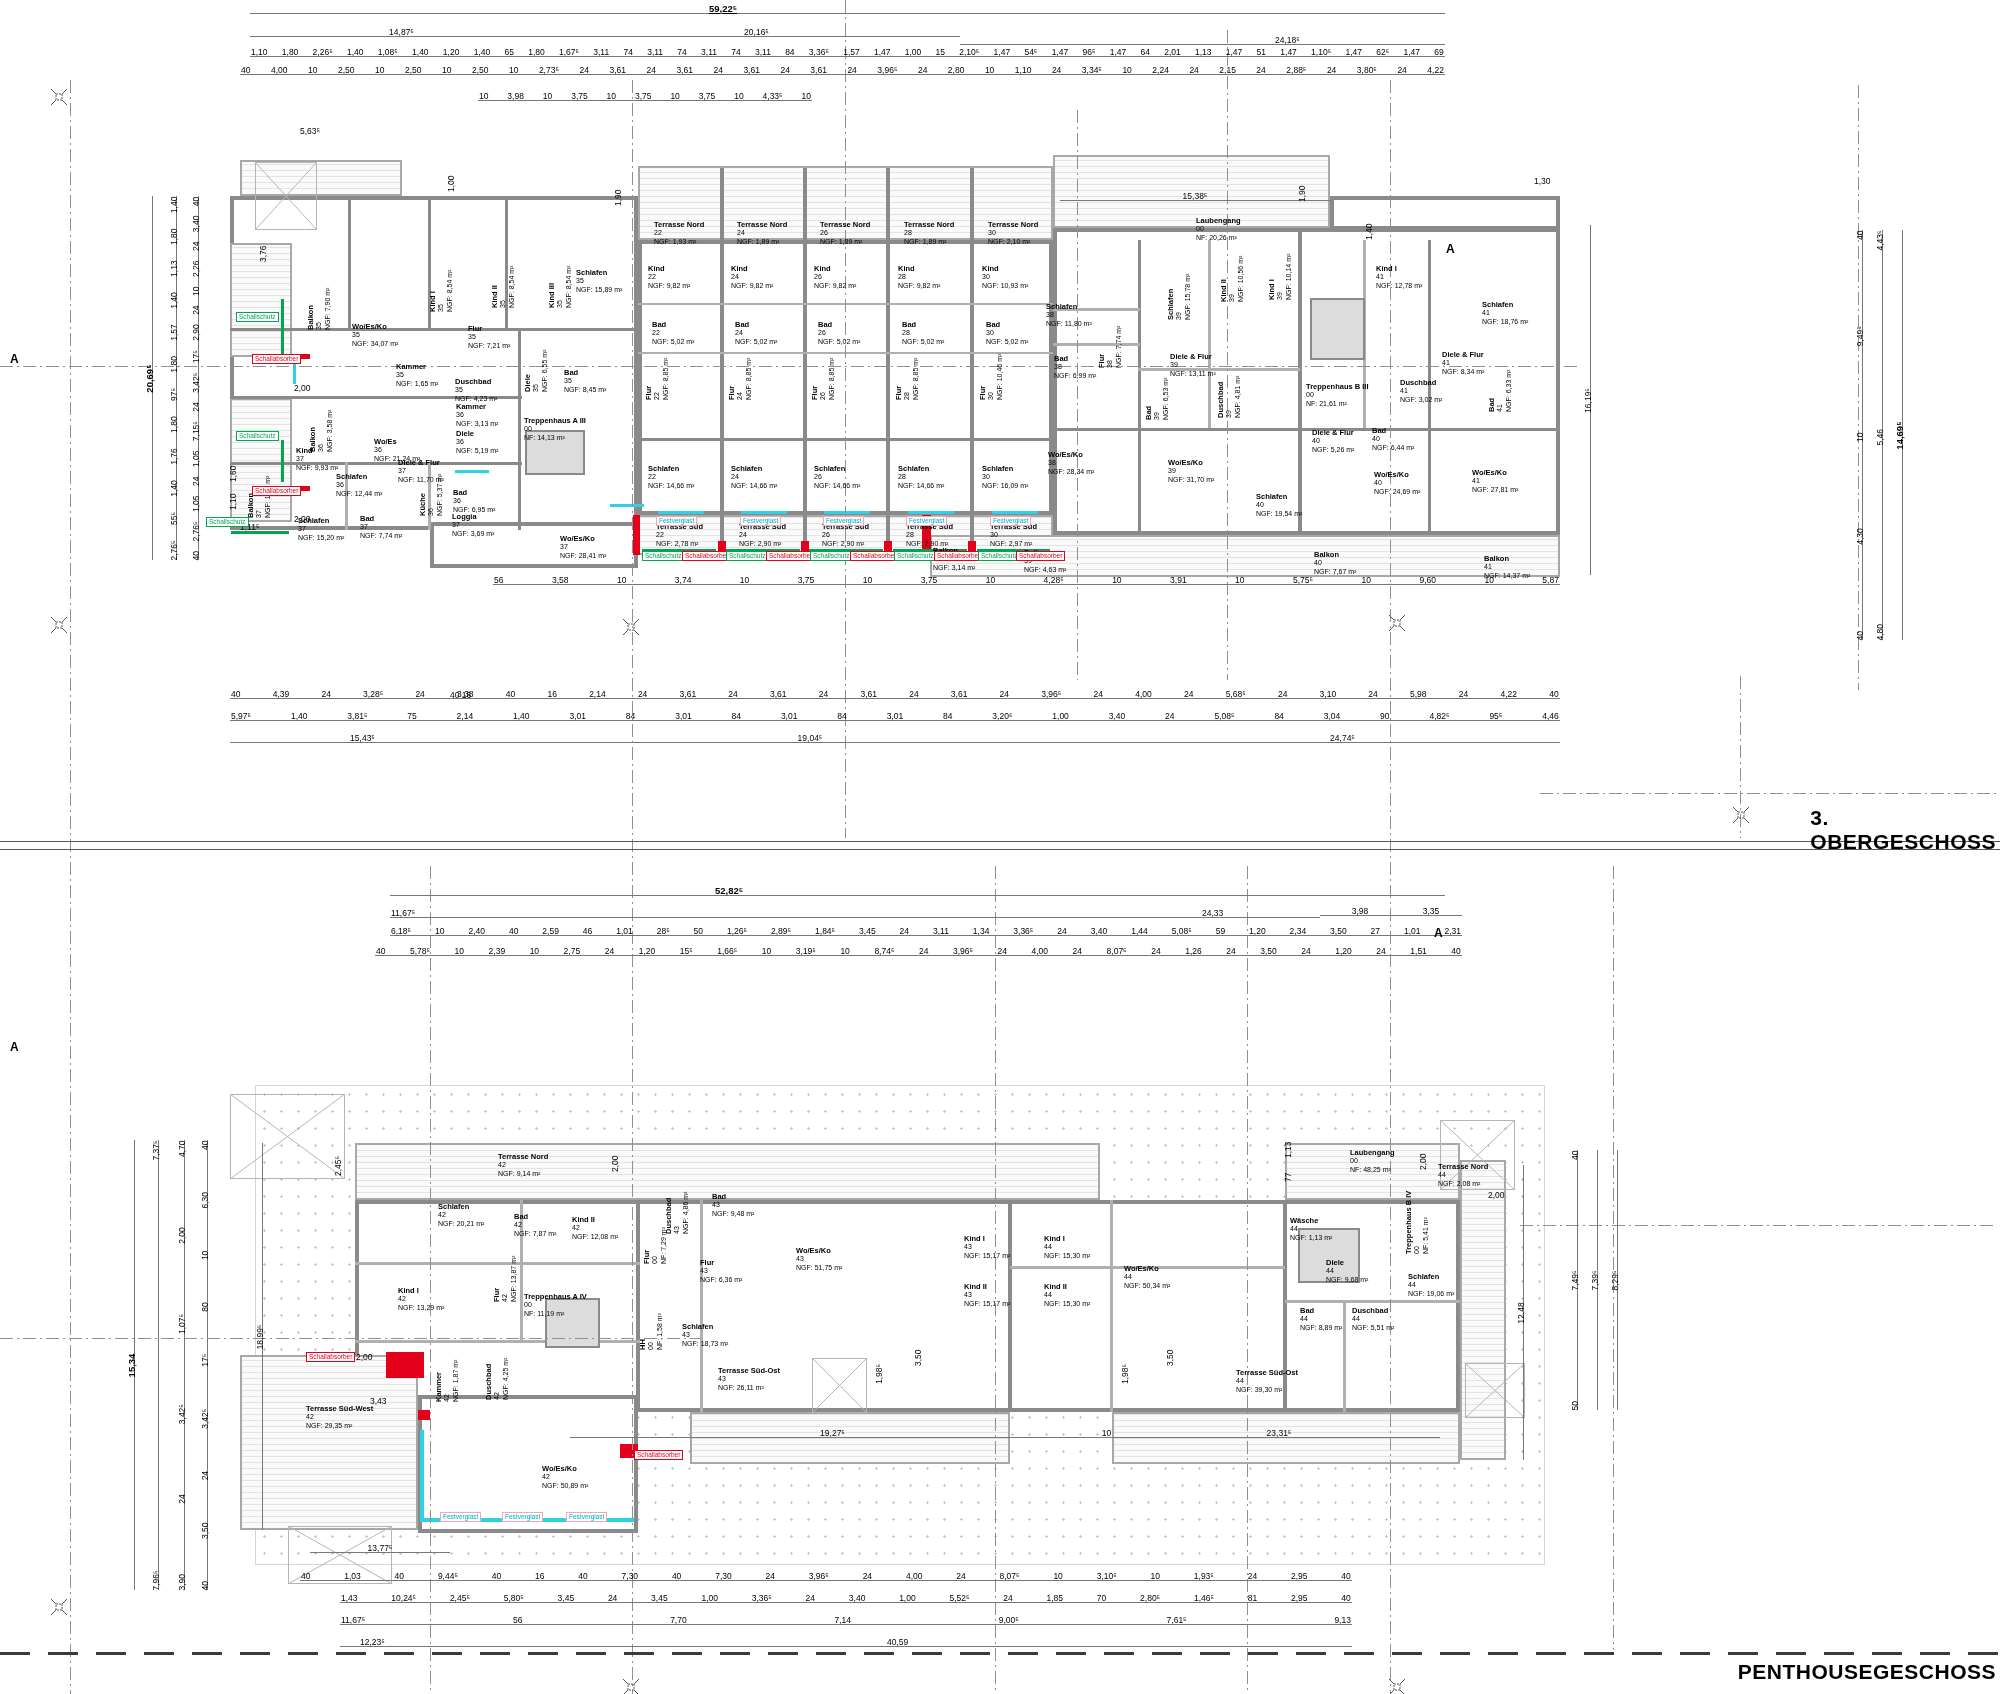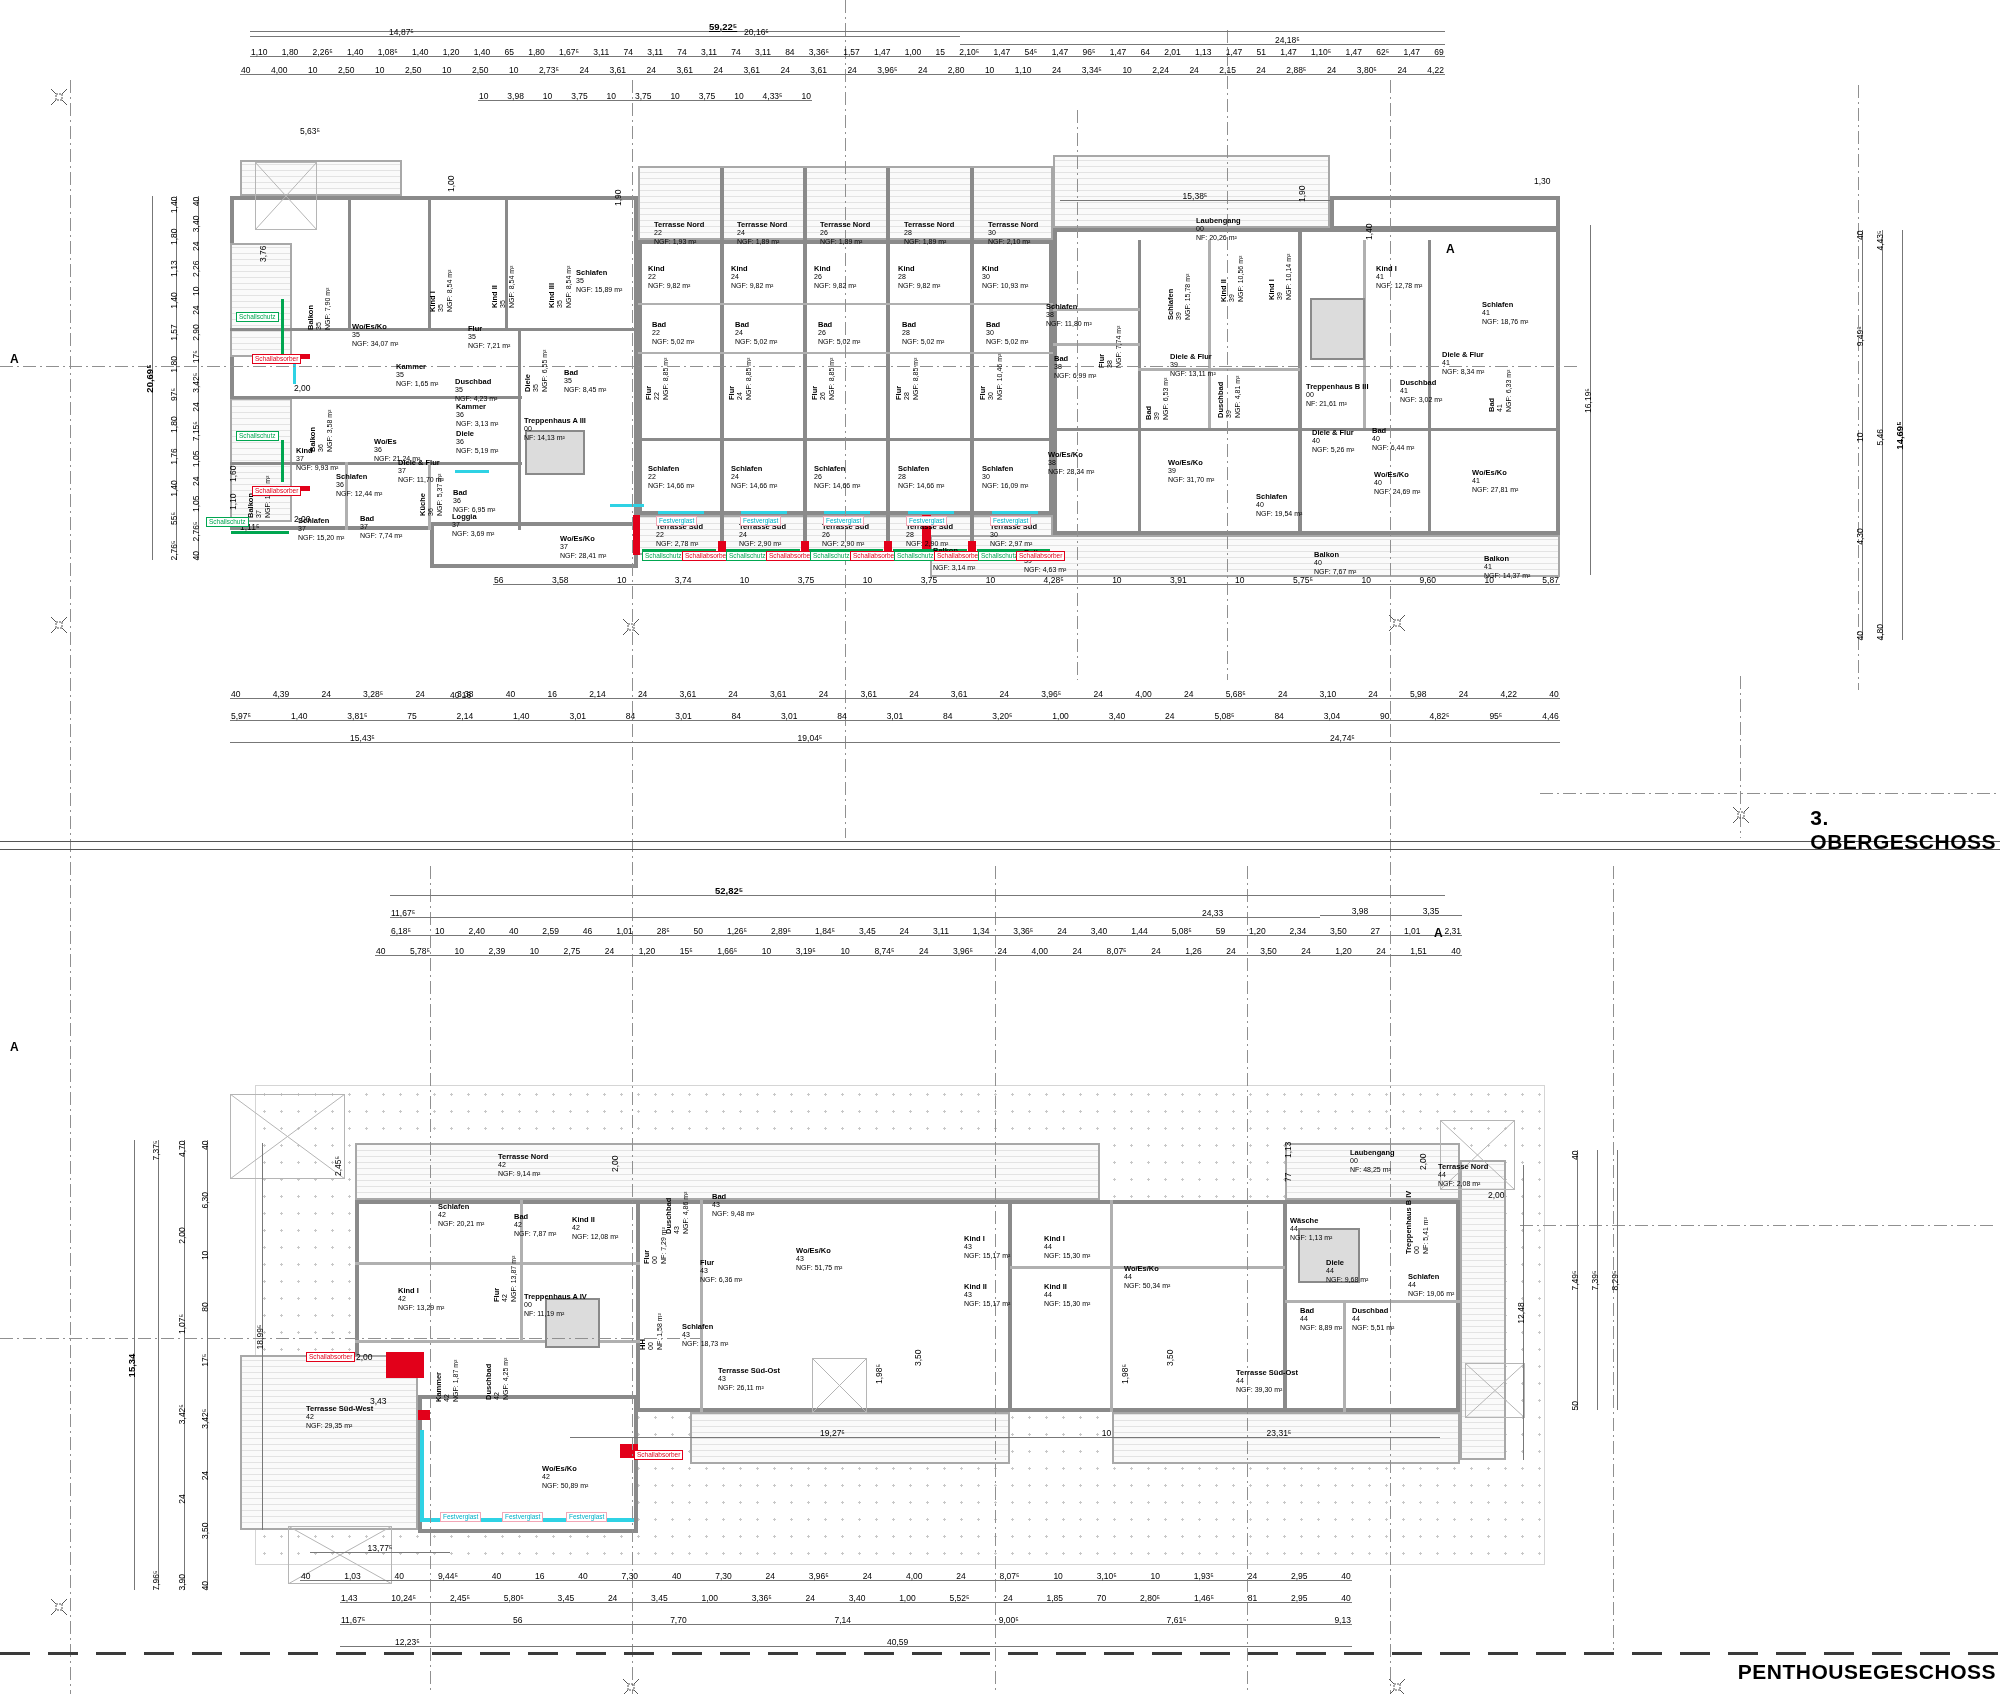--- a/index.html
+++ b/index.html
@@ -601,21 +601,21 @@
     <div class="tag sa" style="left: 850px; top: 551px;">Schallabsorber</div>
     <div class="tag ss" style="left: 894px; top: 551px;">Schallschutz</div>
     <div class="tag sa" style="left: 934px; top: 551px;">Schallabsorber</div>
     <div class="tag ss" style="left: 978px; top: 551px;">Schallschutz</div>
     <div class="tag sa" style="left: 1016px; top: 551px;">Schallabsorber</div>
     <div class="tag fv" style="left: 656px; top: 516px;">Festverglast</div>
     <div class="tag fv" style="left: 740px; top: 516px;">Festverglast</div>
     <div class="tag fv" style="left: 823px; top: 516px;">Festverglast</div>
     <div class="tag fv" style="left: 906px; top: 516px;">Festverglast</div>
     <div class="tag fv" style="left: 990px; top: 516px;">Festverglast</div>
-    <div class="chain b" style="left: 250px; top: 20px; width: 1195px; justify-content: flex-start; text-decoration: underline;">
+    <div class="chain b" style="left: 250px; top: 2px; width: 1195px; justify-content: flex-start; text-decoration: underline;">
       <span style="margin-left: 458px;">59,22⁵</span>
     </div>
     <div class="chain" style="left: 250px; top: 25px; width: 303px; justify-content: center;">
       <span>14,87⁵</span>
     </div>
     <div class="chain" style="left: 553px; top: 25px; width: 407px; justify-content: center;">
       <span>20,16⁵</span>
     </div>
     <div class="chain" style="left: 960px; top: 33px; width: 485px; justify-content: flex-start;">
       <span style="margin-left: 314px;">24,18⁵</span>
@@ -1241,21 +1241,21 @@
     <div class="chain" style="left: 340px; top: 1613px; width: 1012px;">
       <span>11,67⁵</span>
       <span>56</span>
       <span>7,70</span>
       <span>7,14</span>
       <span>9,00⁵</span>
       <span>7,61⁵</span>
       <span>9,13</span>
     </div>
     <div class="chain" style="left: 340px; top: 1635px; width: 360px; justify-content: flex-start;">
-      <span style="margin-left: 54px;">12,23⁵</span>
+      <span style="margin-left: 19px;">12,23⁵</span>
     </div>
     <div class="chain" style="left: 700px; top: 1635px; width: 652px; justify-content: flex-start;">
       <span style="margin-left: 186px;">40,59</span>
     </div>
     <div class="vchain b" style="left: 134px; top: 1140px; width: 0px; height: 450px;">
       <div class="vals" style="width: 450px; justify-content: center;">
         <span>15,34</span>
       </div>
     </div>
     <div class="vchain" style="left: 158px; top: 1140px; width: 0px; height: 450px;">

